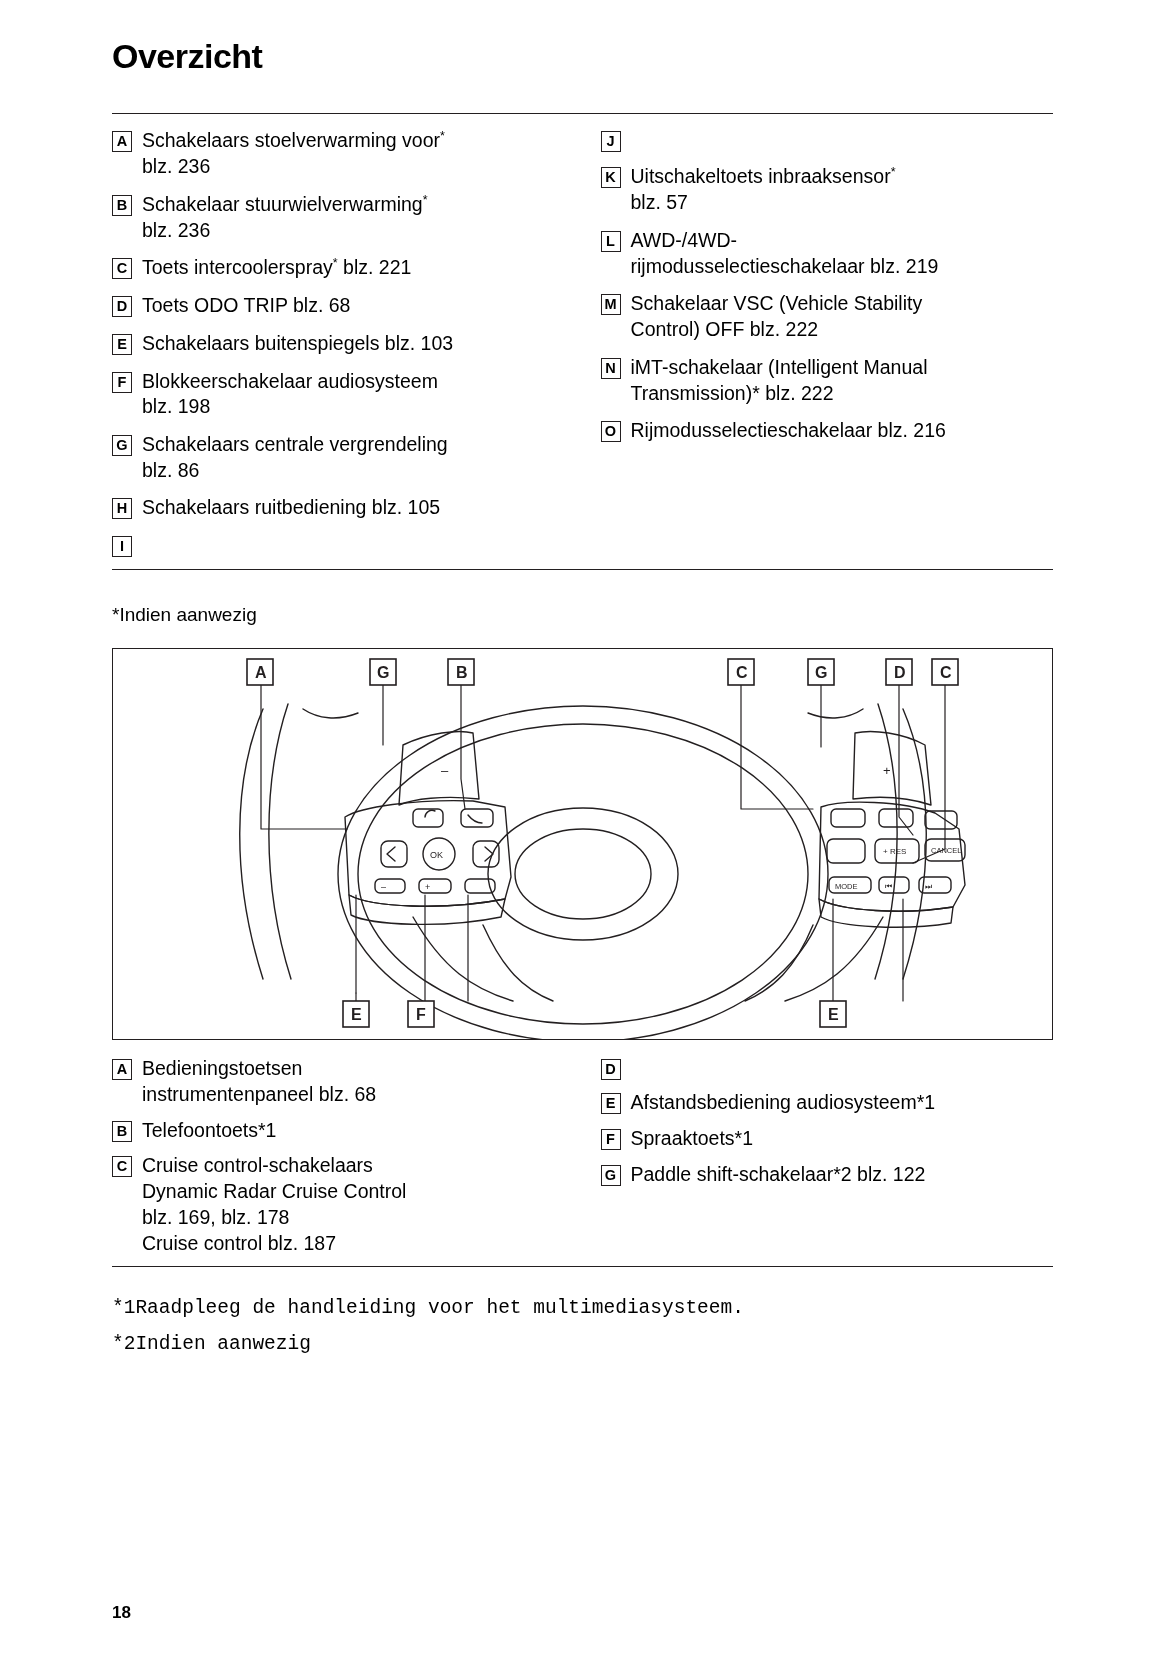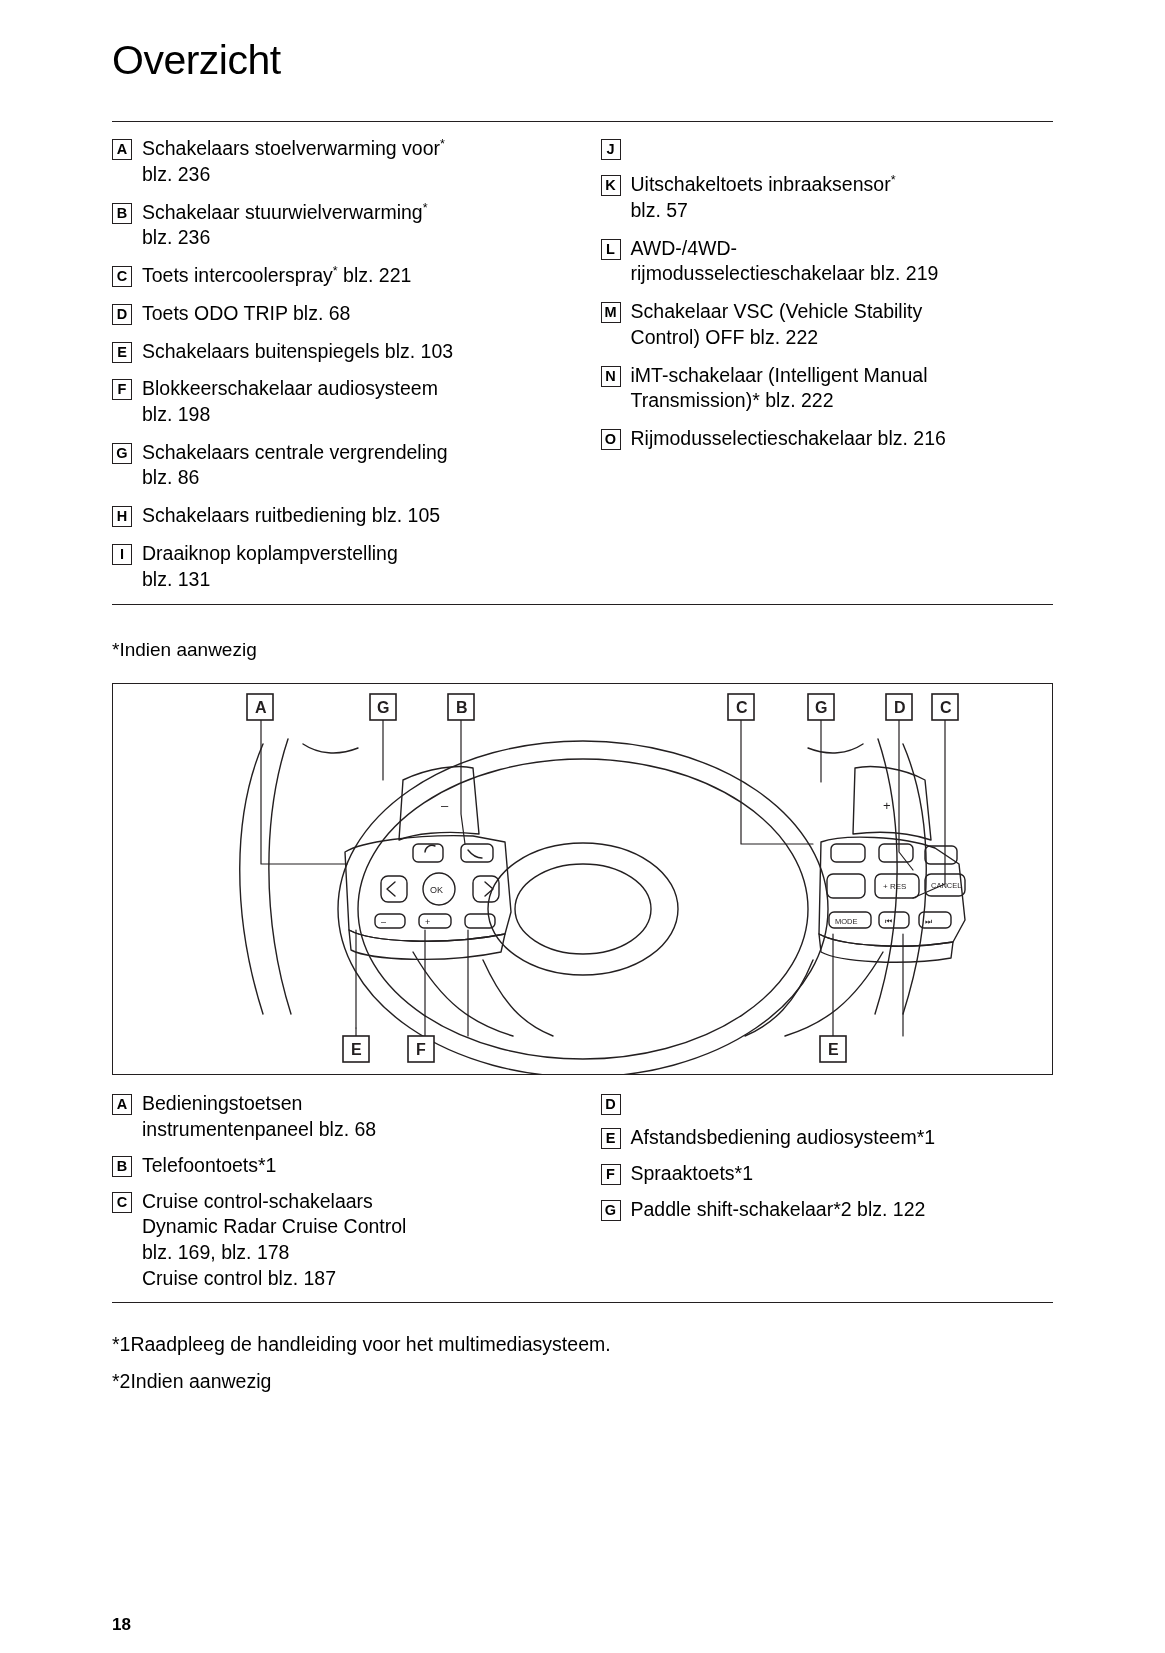--- a/index.html
+++ b/index.html
@@ -15,22 +15,22 @@
     color: #000000;
     position: relative;
   }
   .page {
     position: relative;
     width: 1165px;
     height: 1653px;
     padding: 0 112px;
   }
   .page-title {
-    font-size: 41px;
-    font-weight: normal;
+    font-size: 34px;
+    font-weight: bold;
     letter-spacing: -0.5px;
     margin: 38px 0 0 0;
     line-height: 1.1;
   }
   .rule {
     border-top: 1.5px solid #231f20;
     margin-top: 38px;
   }
   .rule-thin {
     border-top: 1.2px solid #231f20;
@@ -91,30 +91,31 @@
     overflow: hidden;
   }
   .figure-box svg {
     position: absolute;
     top: 0;
     left: 0;
   }
 
   .footnotes {
     margin-top: 30px;
+    font-family: Liberation Mono, monospace;
   }
   .footnote {
     font-size: 19.5px;
     margin-bottom: 14px;
   }
 
   .page-number {
     position: absolute;
     left: 112px;
-    bottom: 56px;
+    bottom: 68px;
     font-size: 17px;
     font-weight: bold;
   }
 
   .legend2 {
     margin-top: 16px;
   }
   .legend2 .legend-item { margin-bottom: 10px; }
 </style>
 </head>
@@ -164,21 +165,20 @@
         <span class="legend-text"><span>Schakelaars centrale vergrendeling</span><br><span>blz. 86</span></span>
       </div>
 
       <div class="legend-item">
         <span class="key">H</span>
         <span class="legend-text">Schakelaars ruitbediening blz. 105</span>
       </div>
 
       <div class="legend-item">
         <span class="key">I</span>
-        <span class="legend-text"><span>Draaiknop koplampverstelling</span><br><span>blz. 131</span></span>
       </div>
 
     </div>
 
     <div class="legend-col right">
 
       <div class="legend-item">
         <span class="key">J</span>
       </div>
 

